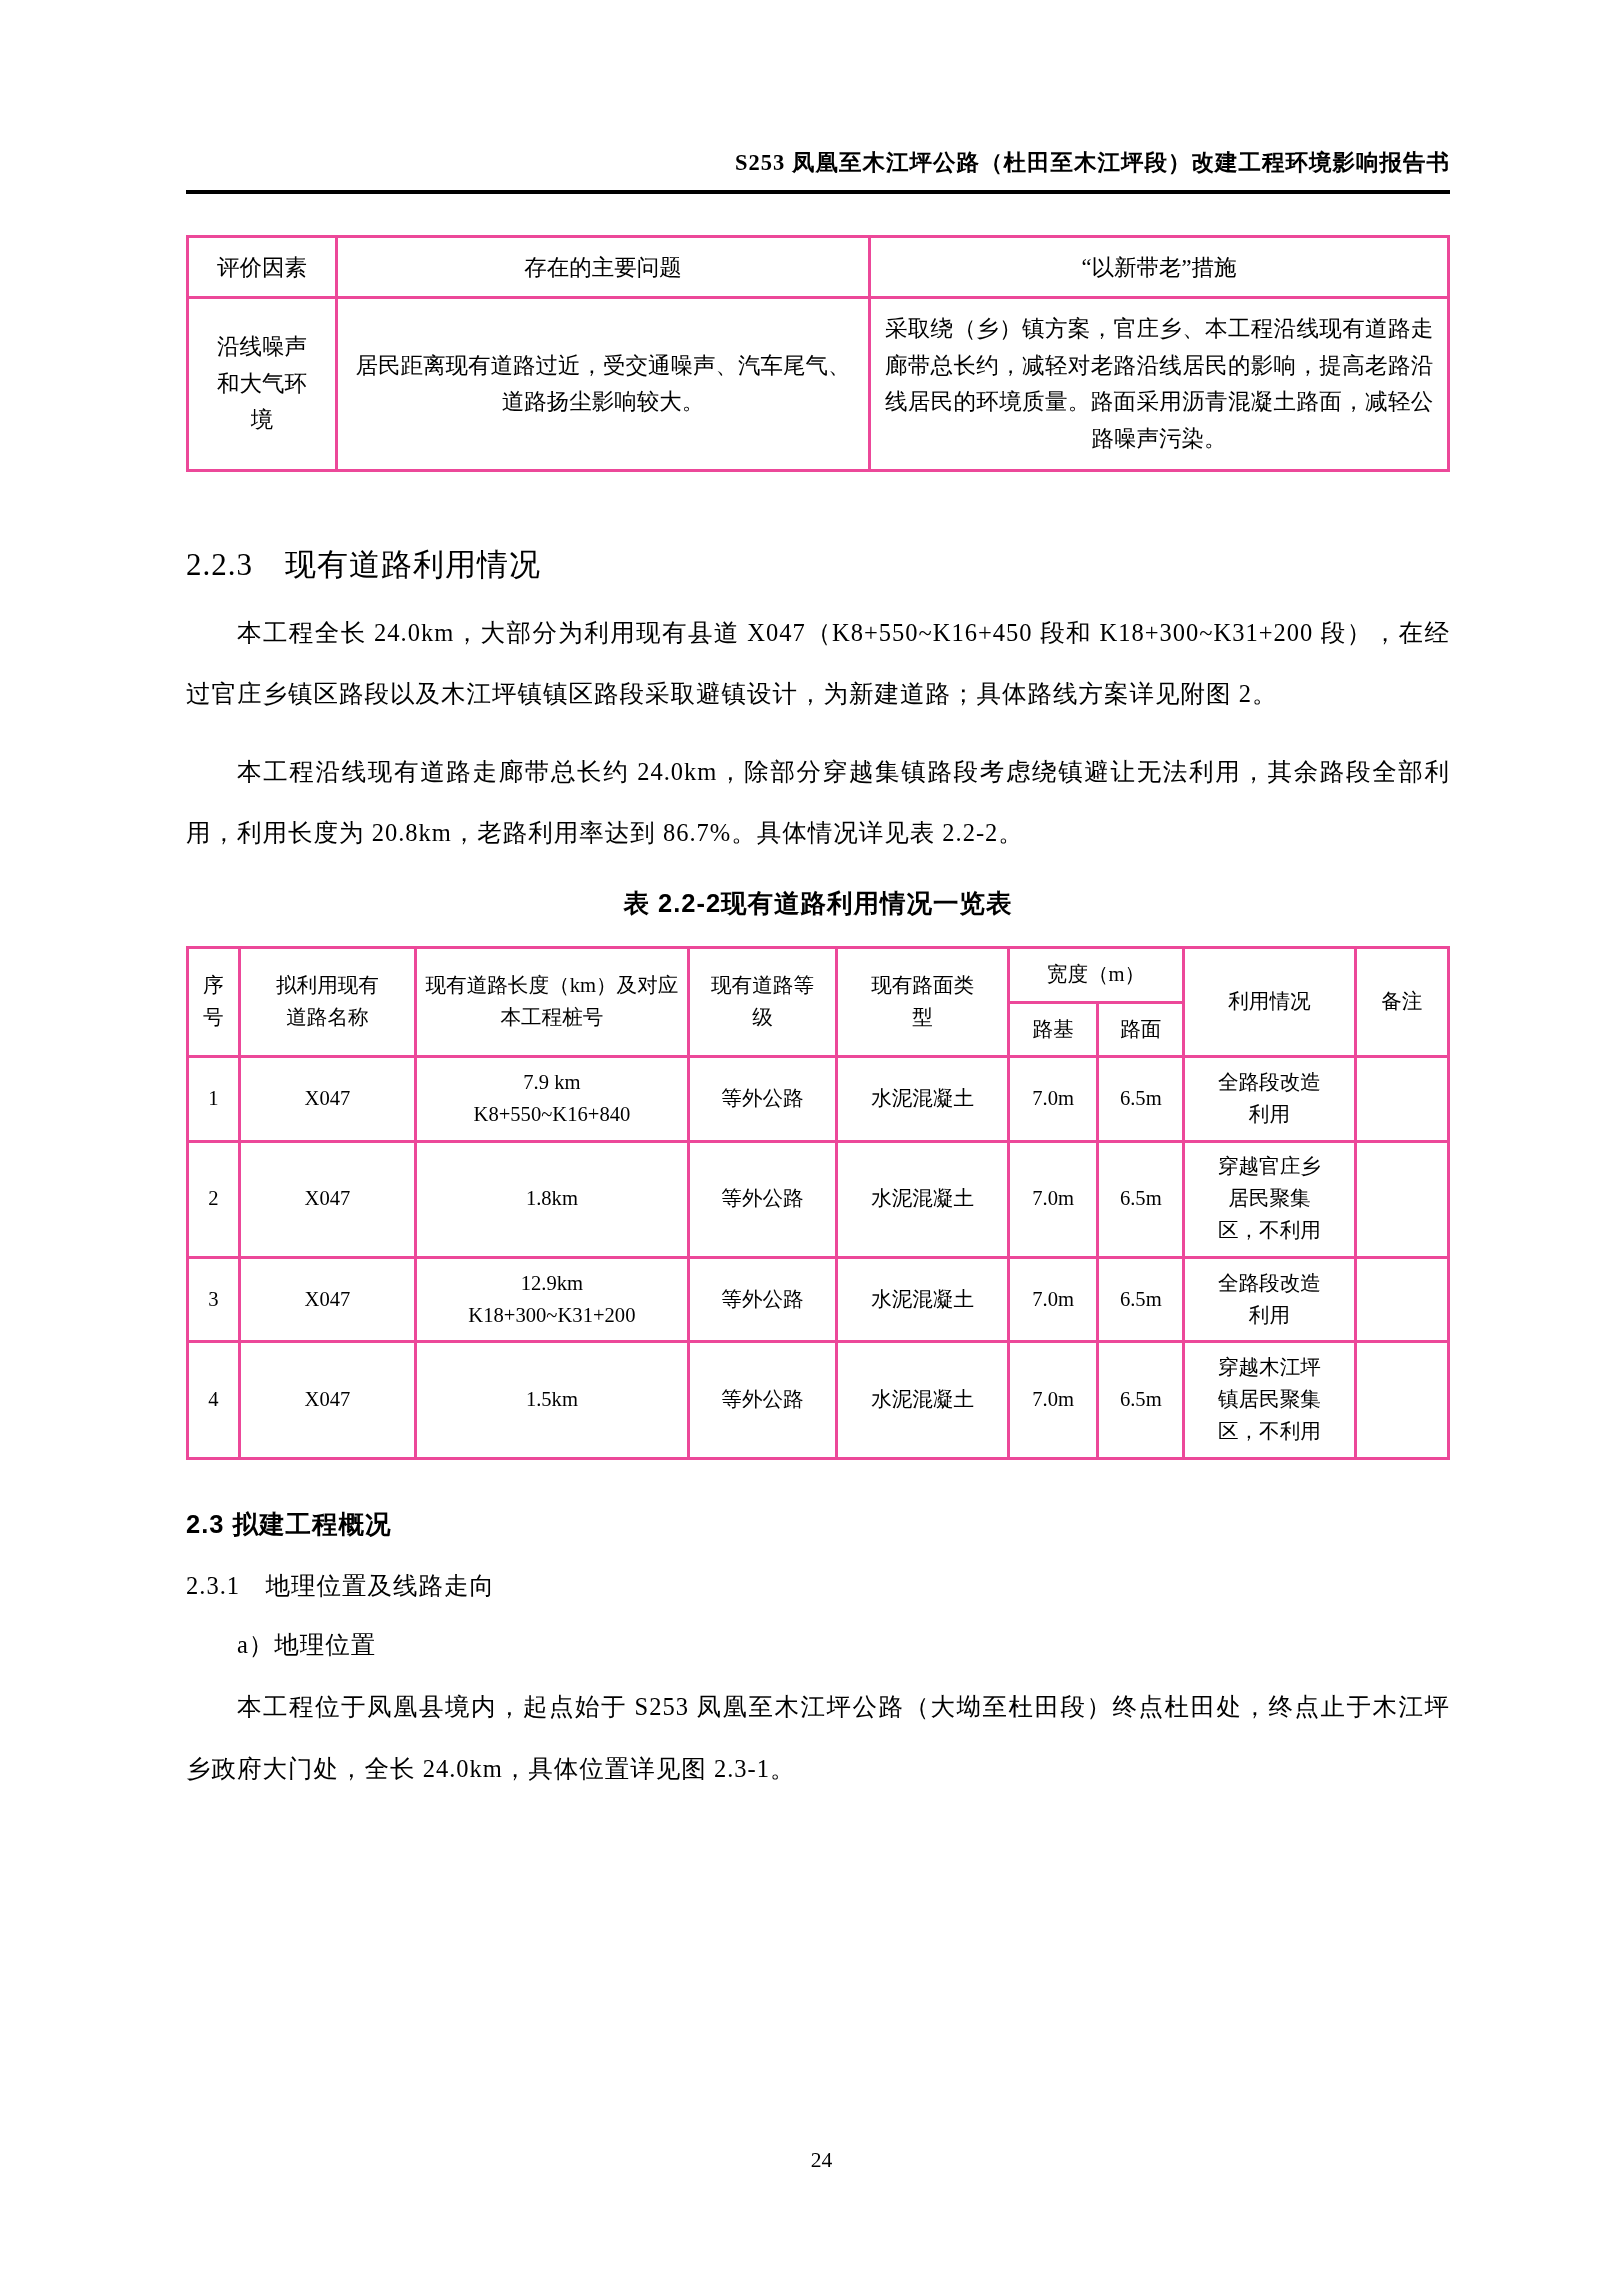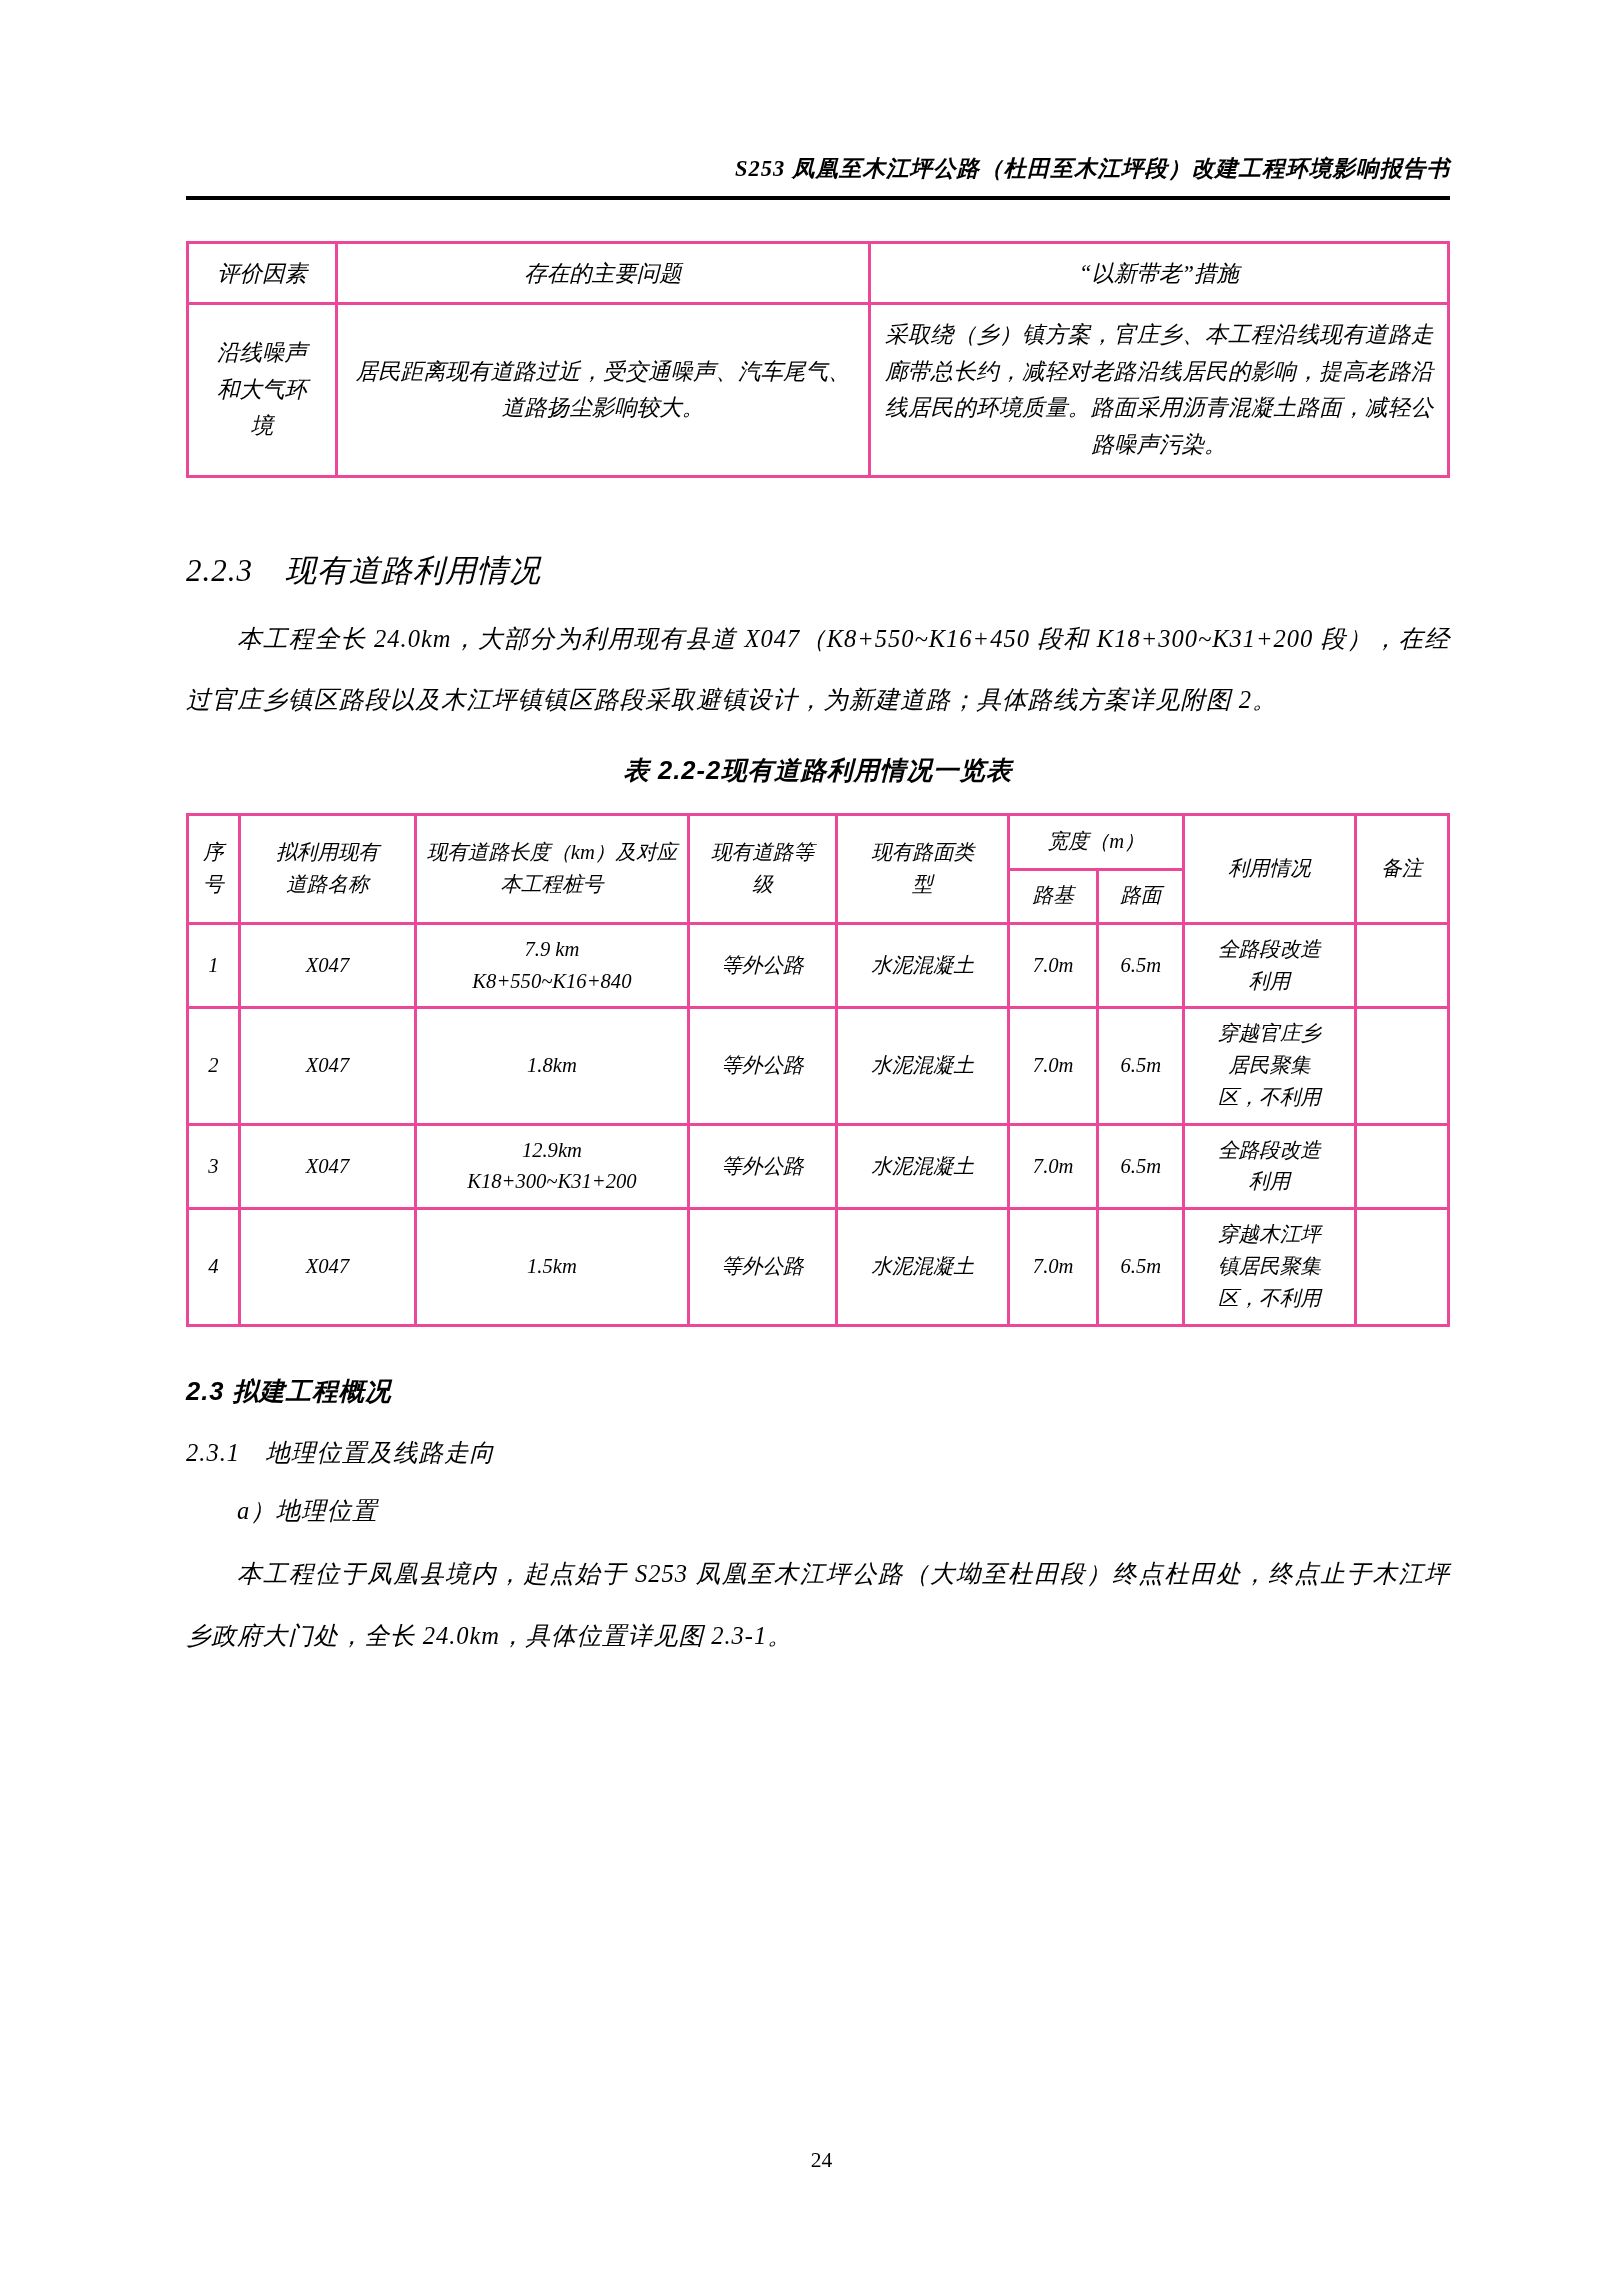--- a/index.html
+++ b/index.html
@@ -6,23 +6,22 @@
   body {
     width: 1621px; height: 2293px;
     background: #ffffff;
     color: #000000;
     font-family: "Liberation Serif", "DejaVu Serif", serif;
     position: relative;
     overflow: hidden;
   }
   .content {
     position: absolute;
-    left: 186px; top: 16px;
+    left: 186px; top: 10px;
     width: 1264px;
-    font-style: italic;
   }
   
   .doc-header {
     padding-top: 137px;
     text-align: right;
     font-weight: bold;
     font-size: 22.5px;
     letter-spacing: 1px;
     white-space: nowrap;
   }
@@ -138,20 +137,21 @@
       <tr>
         <td class="factor-cell">沿线噪声和大气环境</td>
         <td>居民距离现有道路过近，受交通噪声、汽车尾气、道路扬尘影响较大。</td>
         <td class="measures-cell">采取绕（乡）镇方案，官庄乡、本工程沿线现有道路走廊带总长约，减轻对老路沿线居民的影响，提高老路沿线居民的环境质量。路面采用沥青混凝土路面，减轻公路噪声污染。</td>
       </tr>
     </tbody>
   </table>
 
   <div class="sec-heading">2.2.3　现有道路利用情况</div>
   <div class="para">本工程全长 24.0km，大部分为利用现有县道 X047（K8+550~K16+450 段和 K18+300~K31+200 段），在经过官庄乡镇区路段以及木江坪镇镇区路段采取避镇设计，为新建道路；具体路线方案详见附图 2。</div>
+  <div class="para">本工程沿线现有道路走廊带总长约 24.0km，除部分穿越集镇路段考虑绕镇避让无法利用，其余路段全部利用，利用长度为 20.8km，老路利用率达到 86.7%。具体情况详见表 2.2-2。</div>
 
   <div class="table-caption">
     <span>表 2.2-2</span>
     <span>现有道路利用情况一览表</span>
   </div>
 
   <table class="roads-table bordered">
     <colgroup>
       <col style="width:4.1%">
       <col style="width:14.0%">

